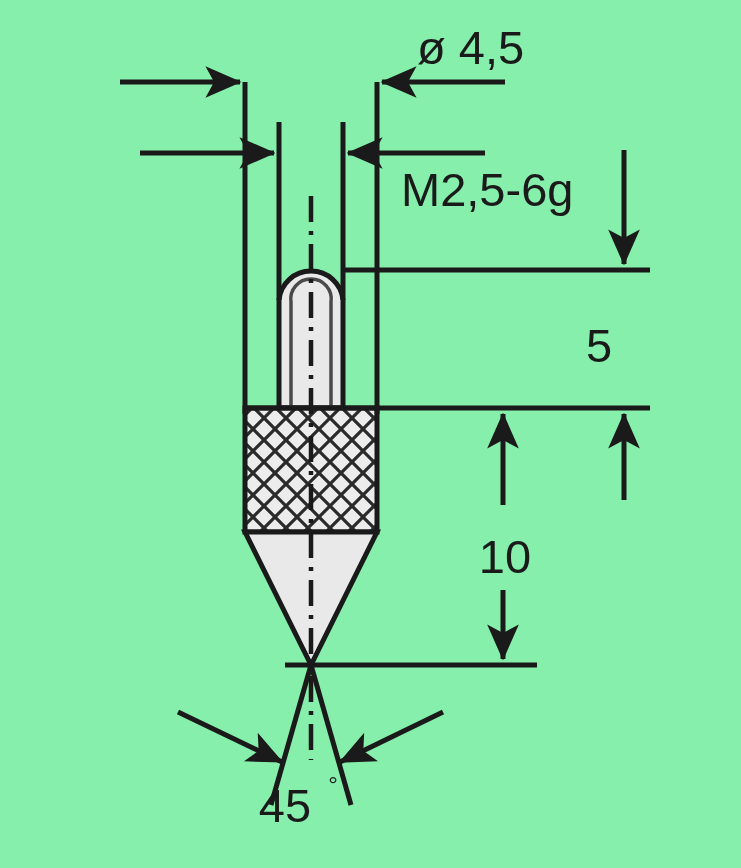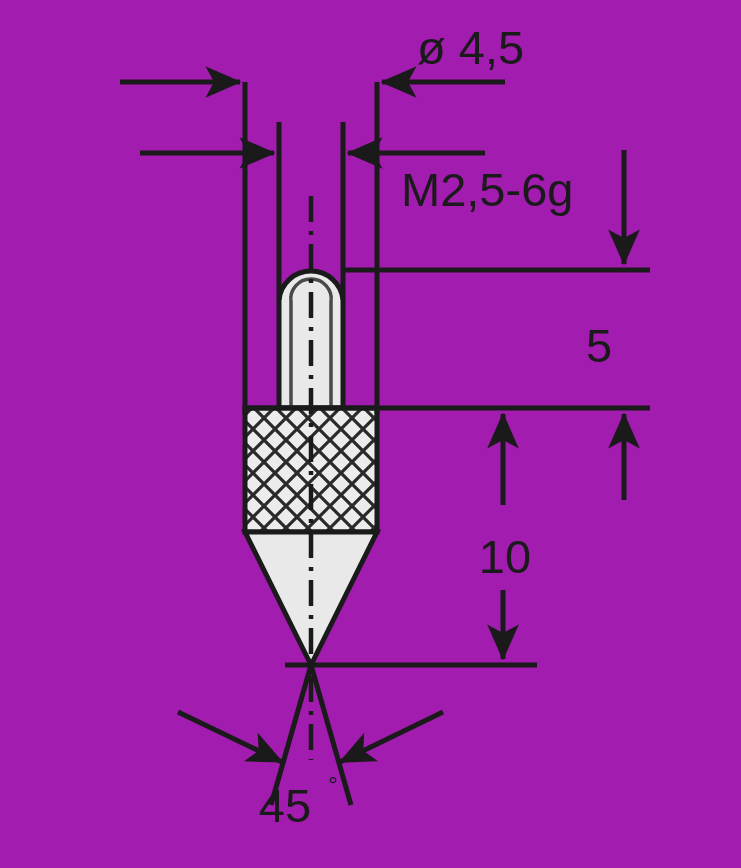--- a/index.html
+++ b/index.html
@@ -10,21 +10,21 @@
   body {
     width: 741px;
     height: 868px;
     font-family: "Liberation Sans", sans-serif;
     overflow: hidden;
   }
   #drawing-root {
     position: relative;
     width: 741px;
     height: 868px;
-    background: #a21caf;
+    background: #86efac;
   }
   svg#tech-drawing {
     display: block;
     width: 741px;
     height: 868px;
   }
   .dim-text {
     font-family: "Liberation Sans", sans-serif;
     font-size: 47px;
     fill: #1a1a1a;

